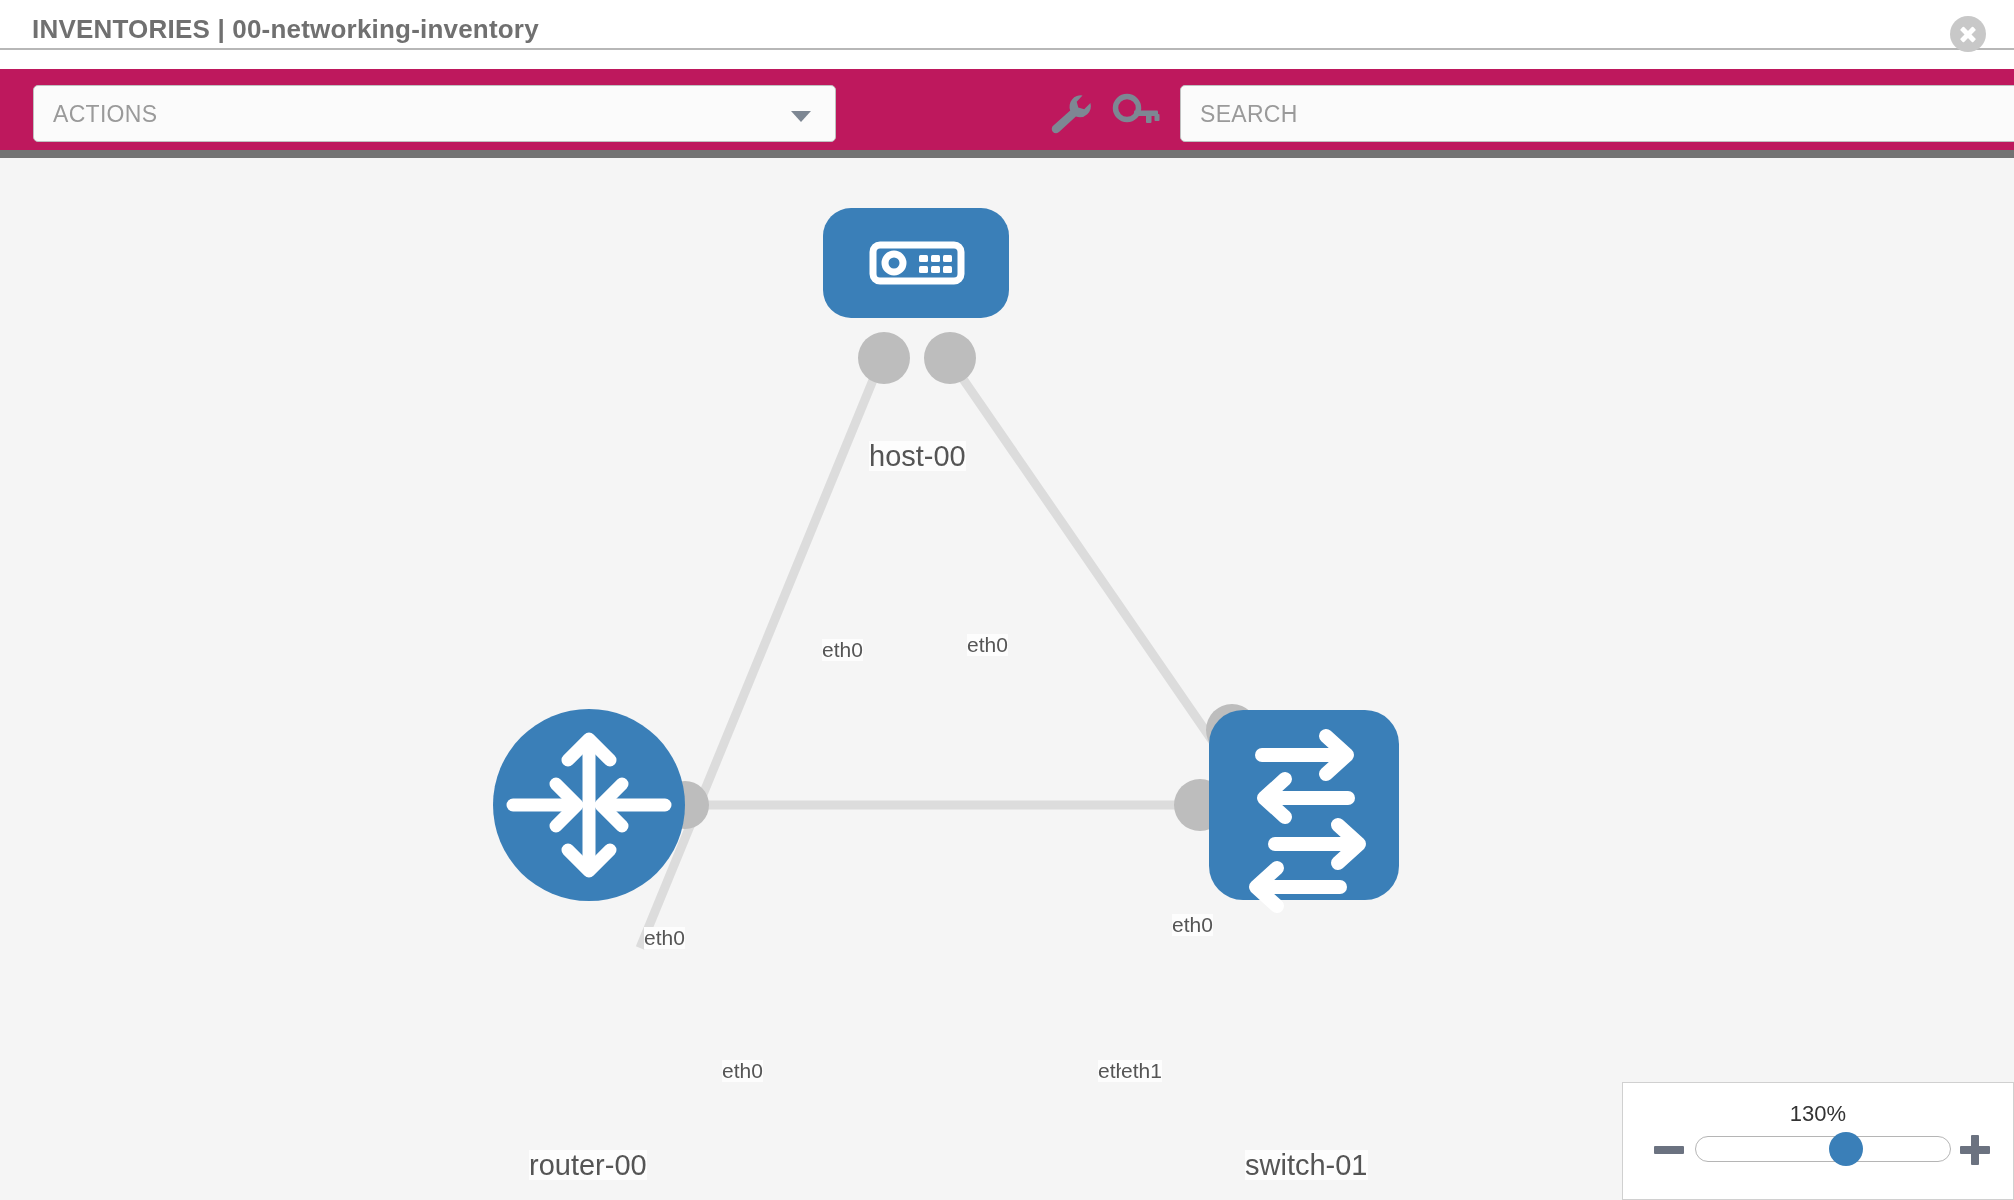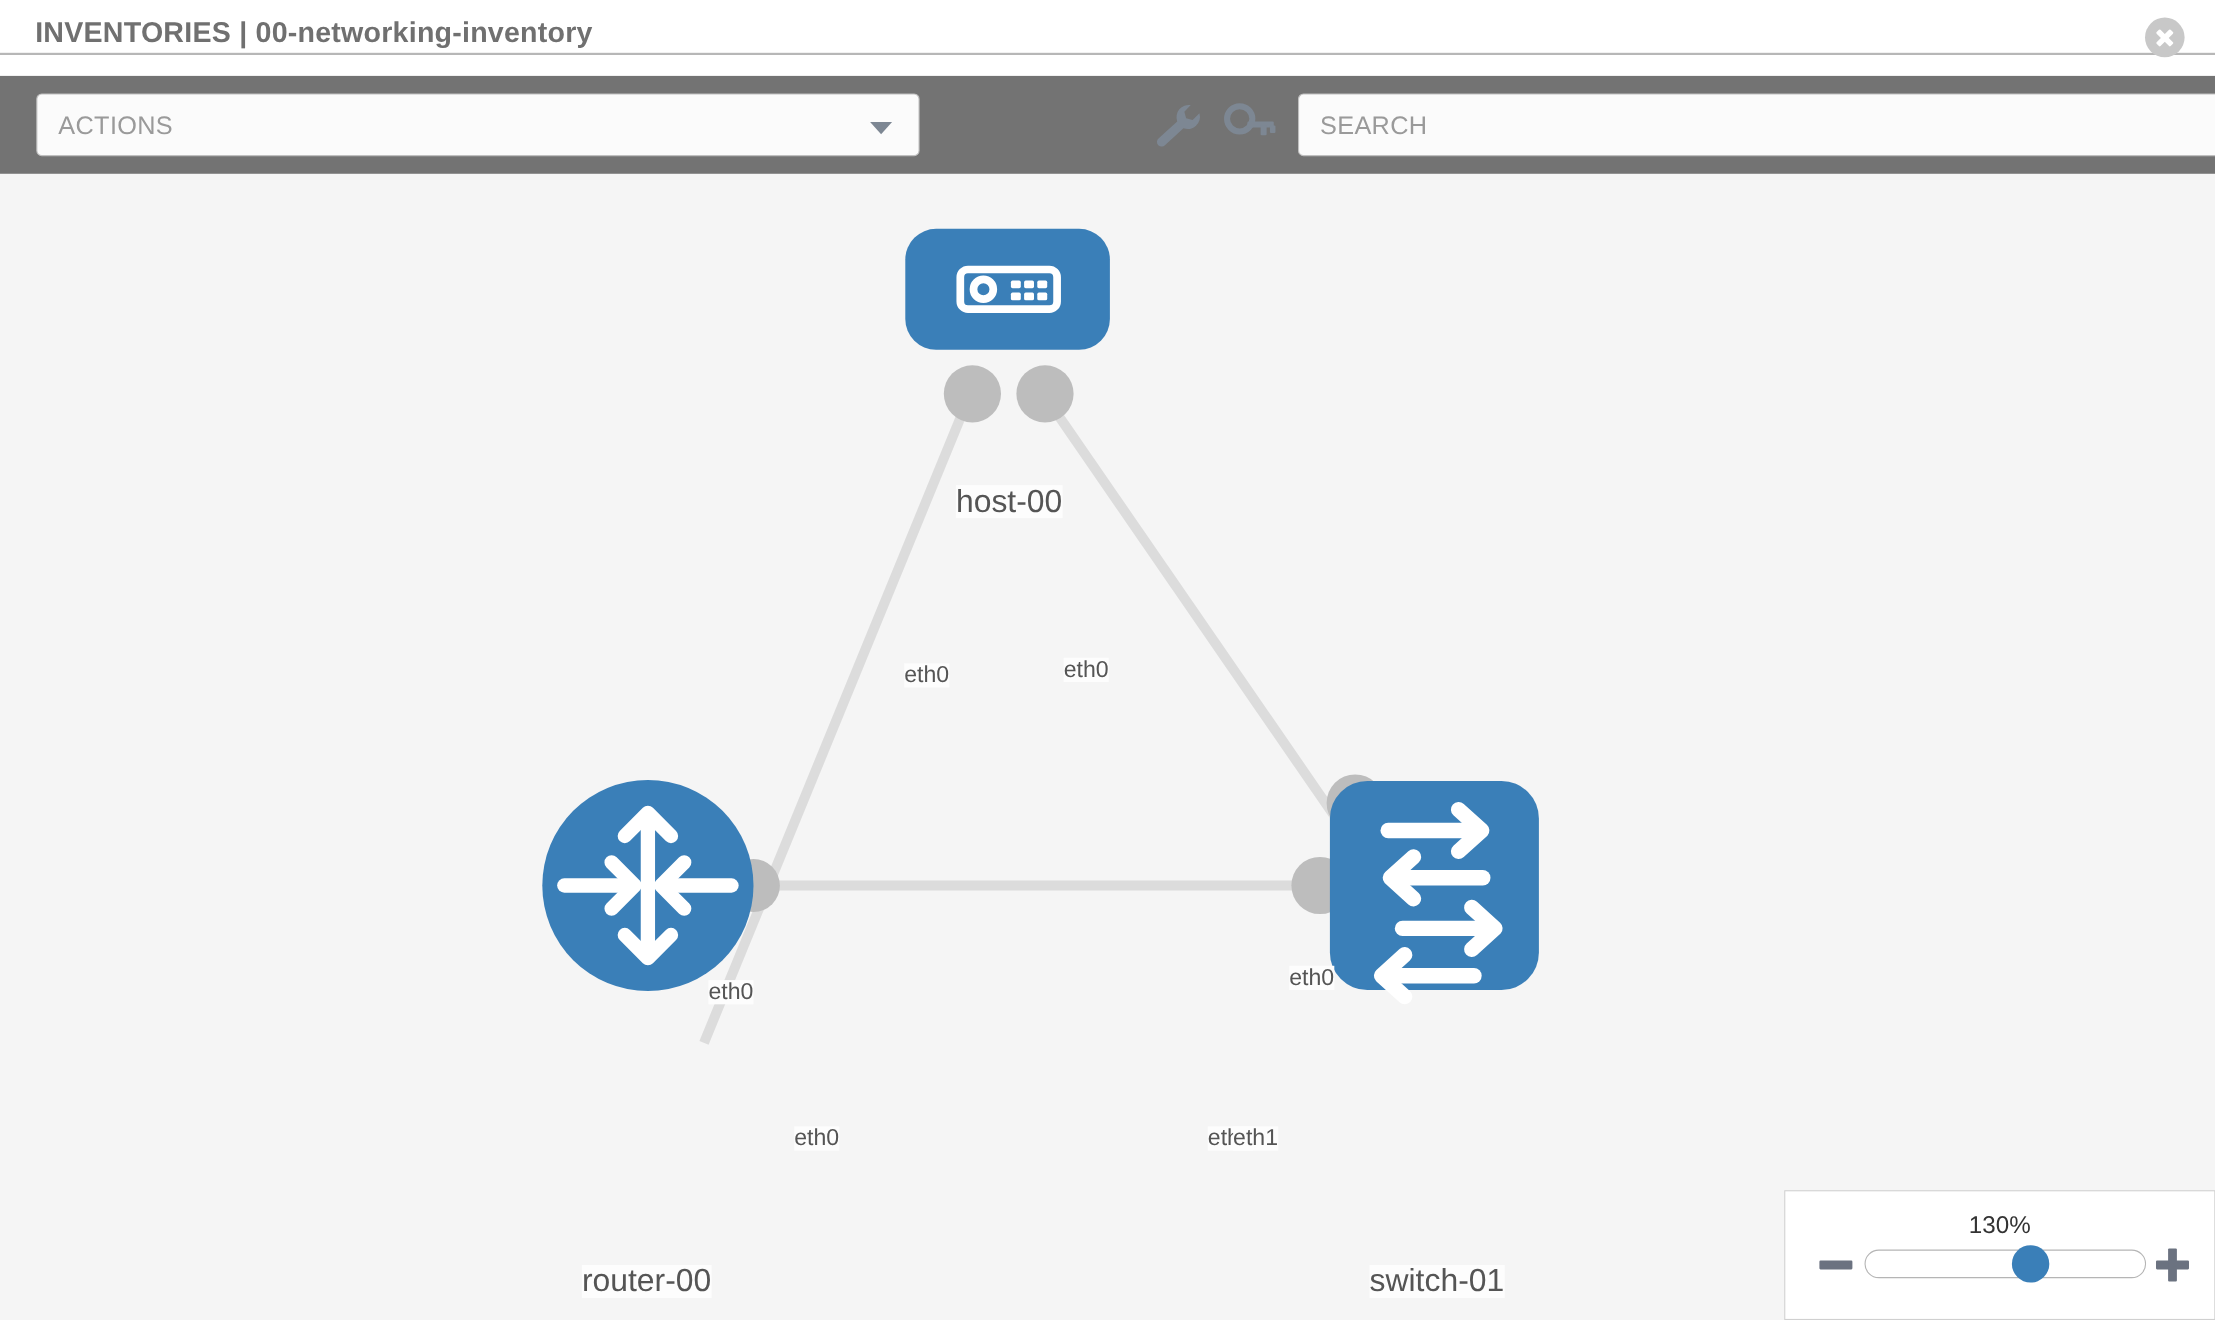--- a/index.html
+++ b/index.html
@@ -57,21 +57,21 @@
   }
   .close-btn:before { transform: rotate(45deg); }
   .close-btn:after  { transform: rotate(-45deg); }
 
   
   .toolbar {
     position: absolute;
     top: 69px; left: 0;
     width: 2014px;
     height: 89px;
-    background: #737373;
+    background: #be185d;
     border-bottom: 8px solid #737373;
   }
 
   .actions-select {
     position: absolute;
     left: 33px; top: 16px;
     width: 803px; height: 57px;
     background: #fbfbfb;
     border: 1px solid #c0c0c0;
     border-radius: 5px;
@@ -136,21 +136,21 @@
 
   
   .lbl {
     position: absolute;
     background: #fdfdfd;
     color: #555555;
     white-space: nowrap;
     line-height: 1.05;
   }
   .lbl-node { font-size: 29px; }
-  .lbl-iface { font-size: 21px; }
+  .lbl-iface { font-size: 21px; margin-top: 36px; }
 
   
   .zoom-panel {
     position: absolute;
     left: 1622px; top: 1082px;
     width: 392px; height: 118px;
     background: #ffffff;
     border: 1px solid #d0d0d0;
   }
   .zoom-value {

